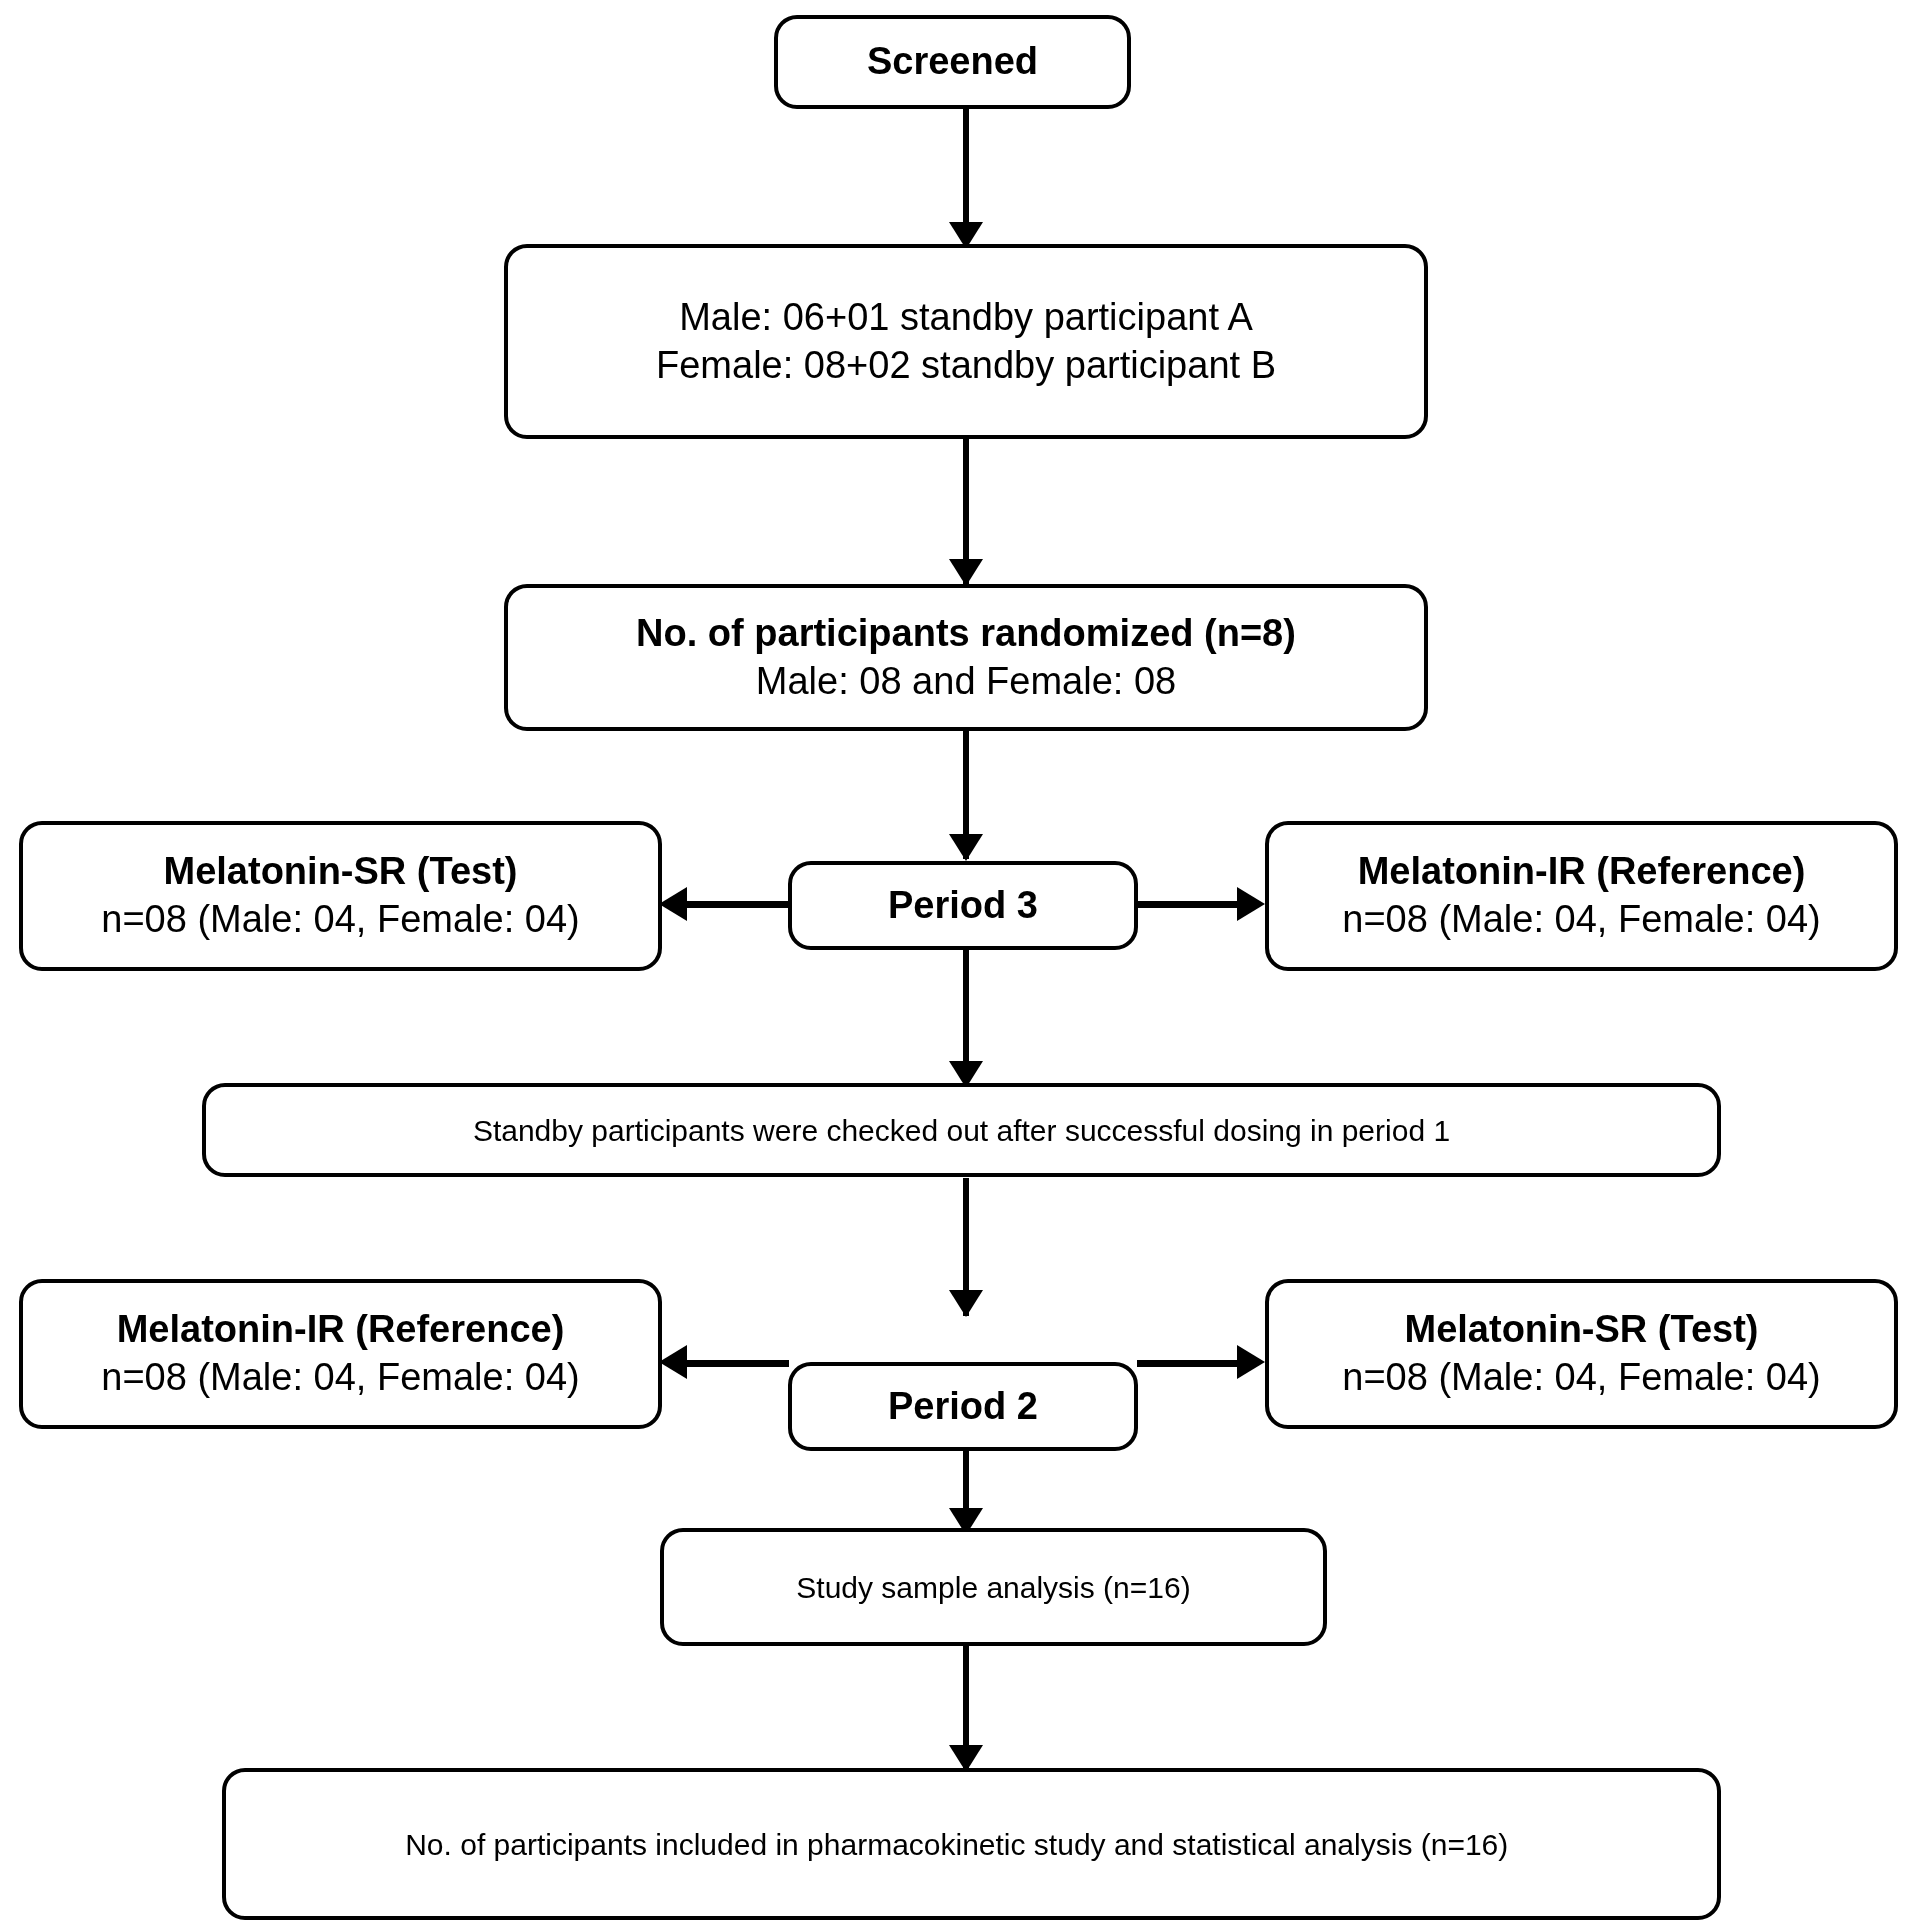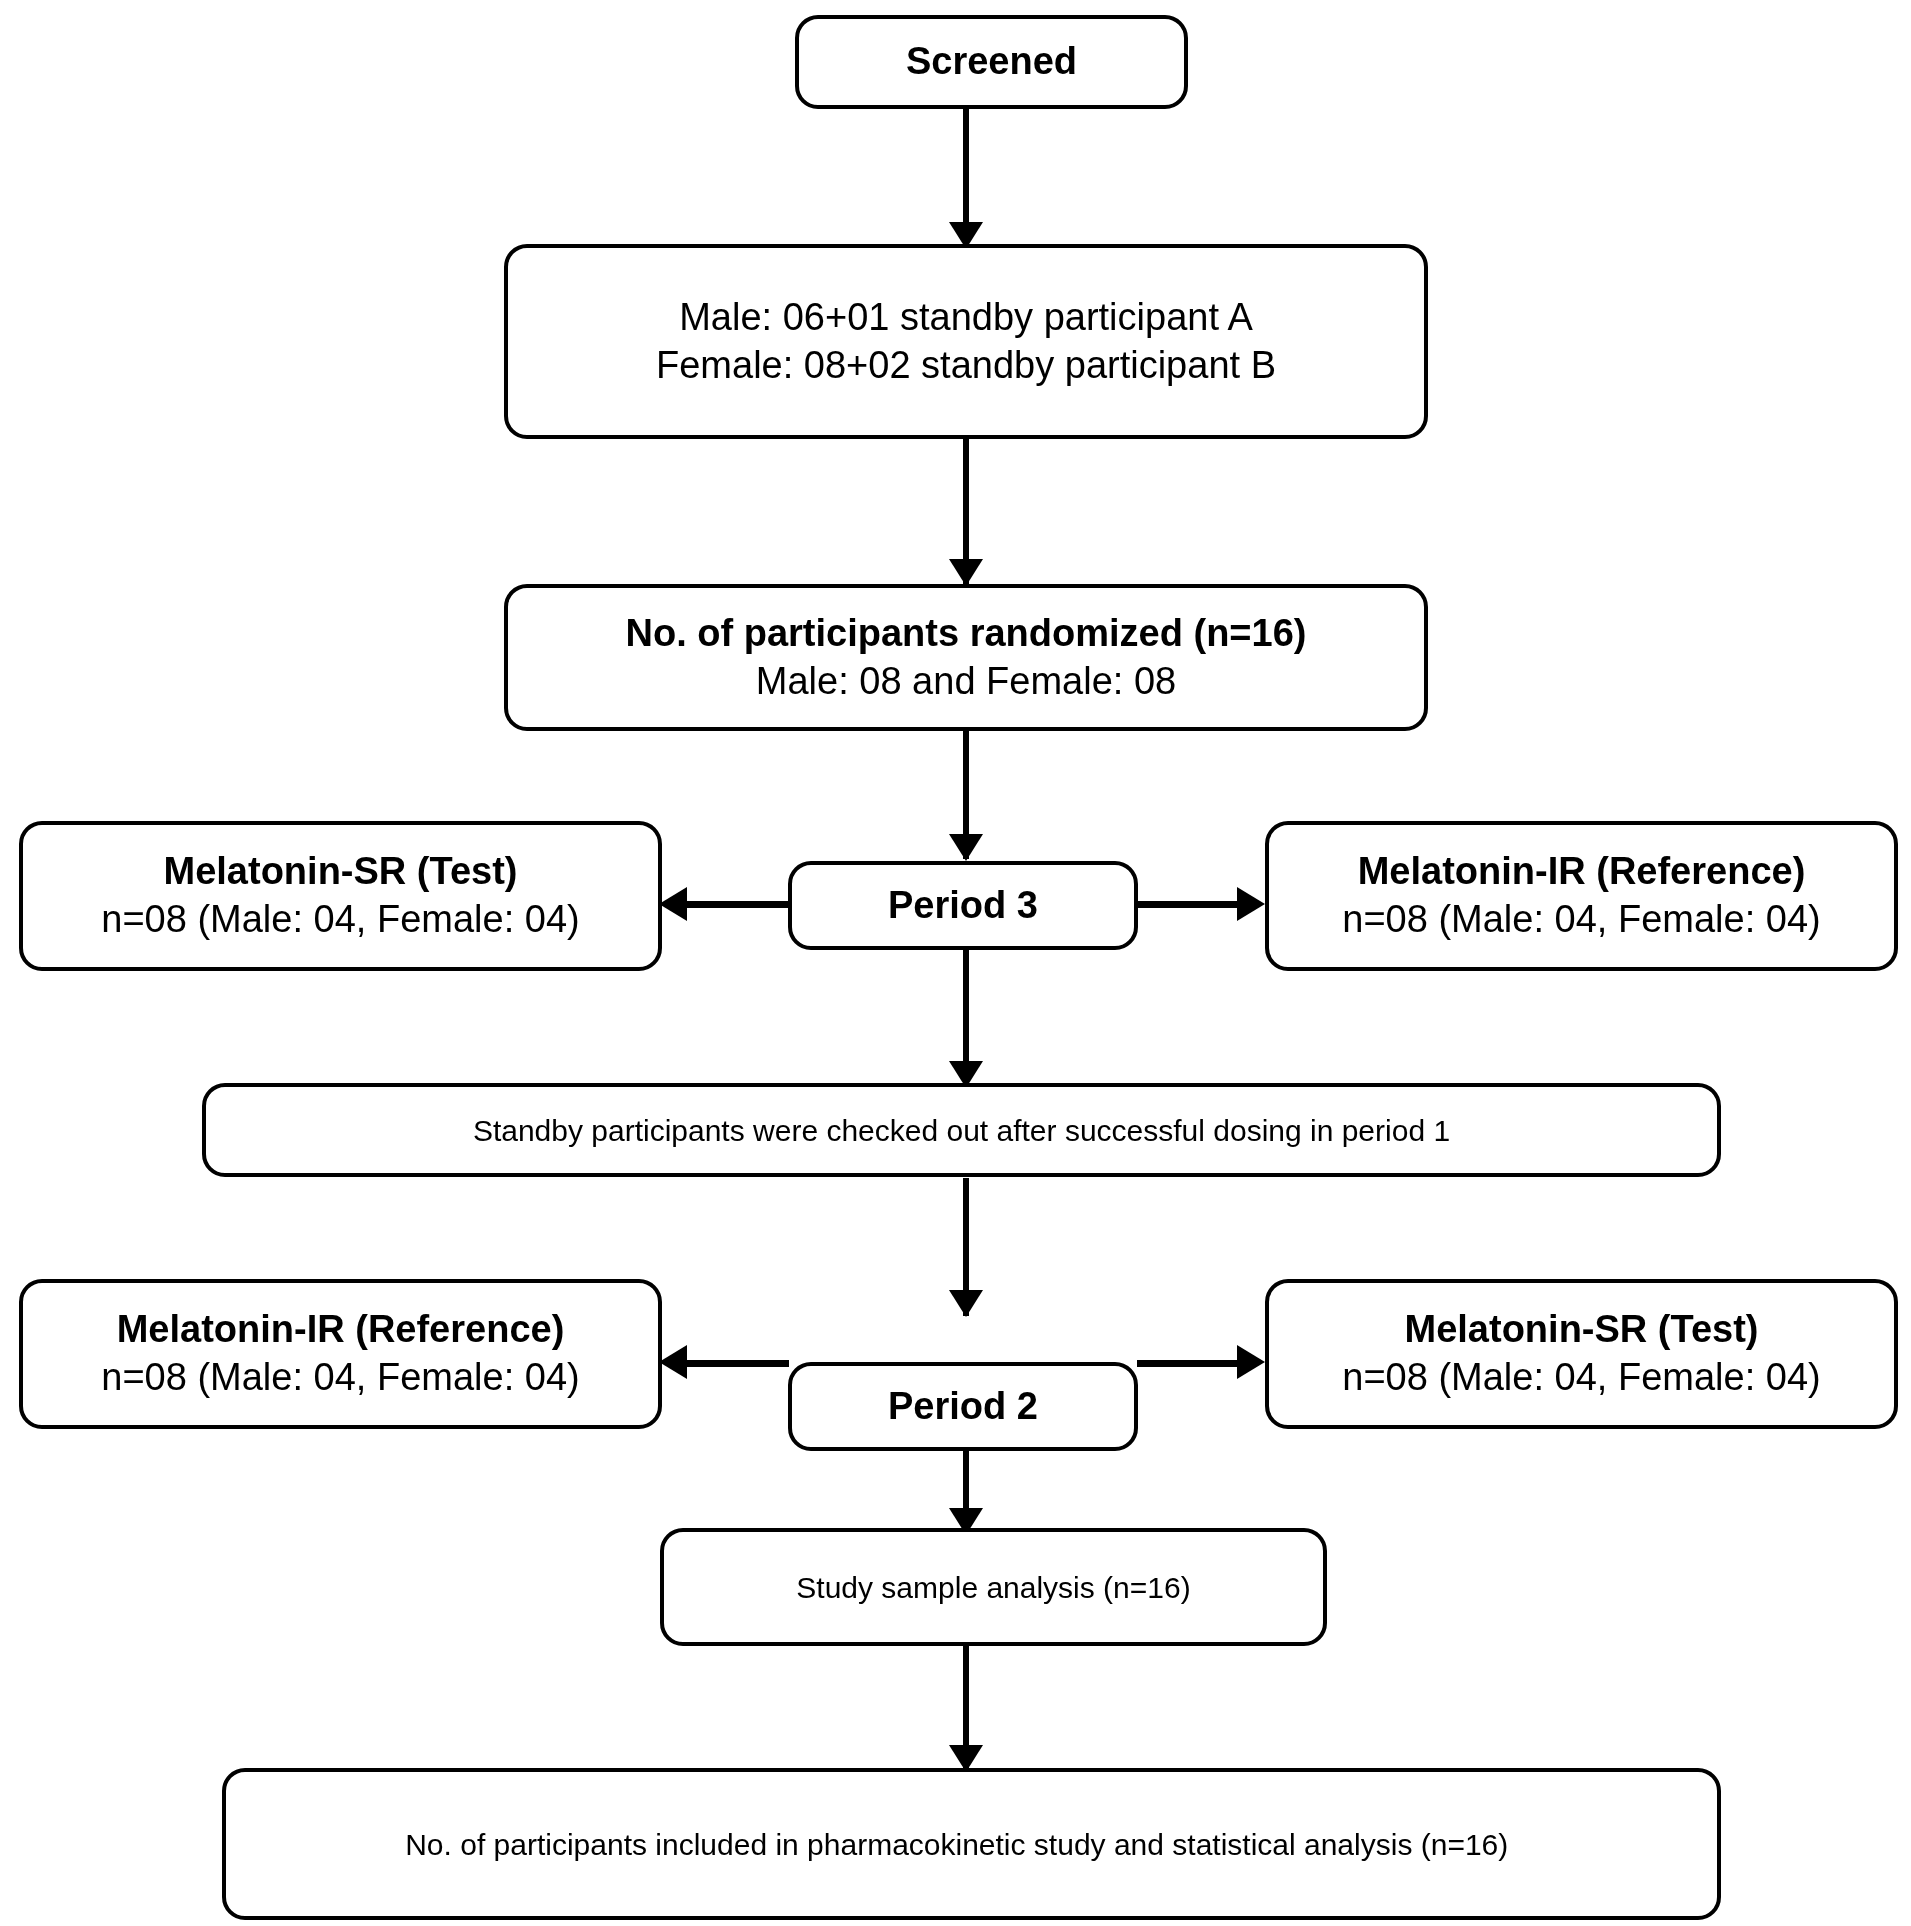--- a/index.html
+++ b/index.html
@@ -93,37 +93,37 @@
     border-bottom: 17.5px solid transparent;
     border-left: 28px solid #000000;
     z-index: 2;
   }
 </style>
 </head>
 <body>
 
 <div id="flowchart">
 
-  <div class="node" style="left:795px; top:15px; width:393px; height:94px;">
+  <div class="node" style="left:774px; top:15px; width:357px; height:94px;">
     <div class="line1">Screened</div>
   </div>
 
   <div class="vline" style="left:963px; top:109px; height:135px;"></div>
   <div class="arrow-down" style="left:949px; top:222px;"></div>
 
   <div class="node" style="left:504px; top:244px; width:924px; height:195px;">
     <div class="line2">Male: 06+01 standby participant A</div>
     <div class="line3">Female: 08+02 standby participant  B</div>
   </div>
 
   <div class="vline" style="left:963px; top:439px; height:145px;"></div>
   <div class="arrow-down" style="left:949px; top:559px;"></div>
 
   <div class="node" style="left:504px; top:584px; width:924px; height:147px;">
-    <div class="line1">No. of participants randomized (n=16)</div>
+    <div class="line1">No. of participants randomized (n=8)</div>
     <div class="line2">Male: 08 and Female: 08</div>
   </div>
 
   <div class="vline" style="left:963px; top:731px; height:128px;"></div>
   <div class="arrow-down" style="left:949px; top:834px;"></div>
 
   <div class="node" style="left:19px; top:821px; width:643px; height:150px;">
     <div class="line1">Melatonin-SR (Test)</div>
     <div class="line2">n=08 (Male: 04, Female: 04)</div>
   </div>

